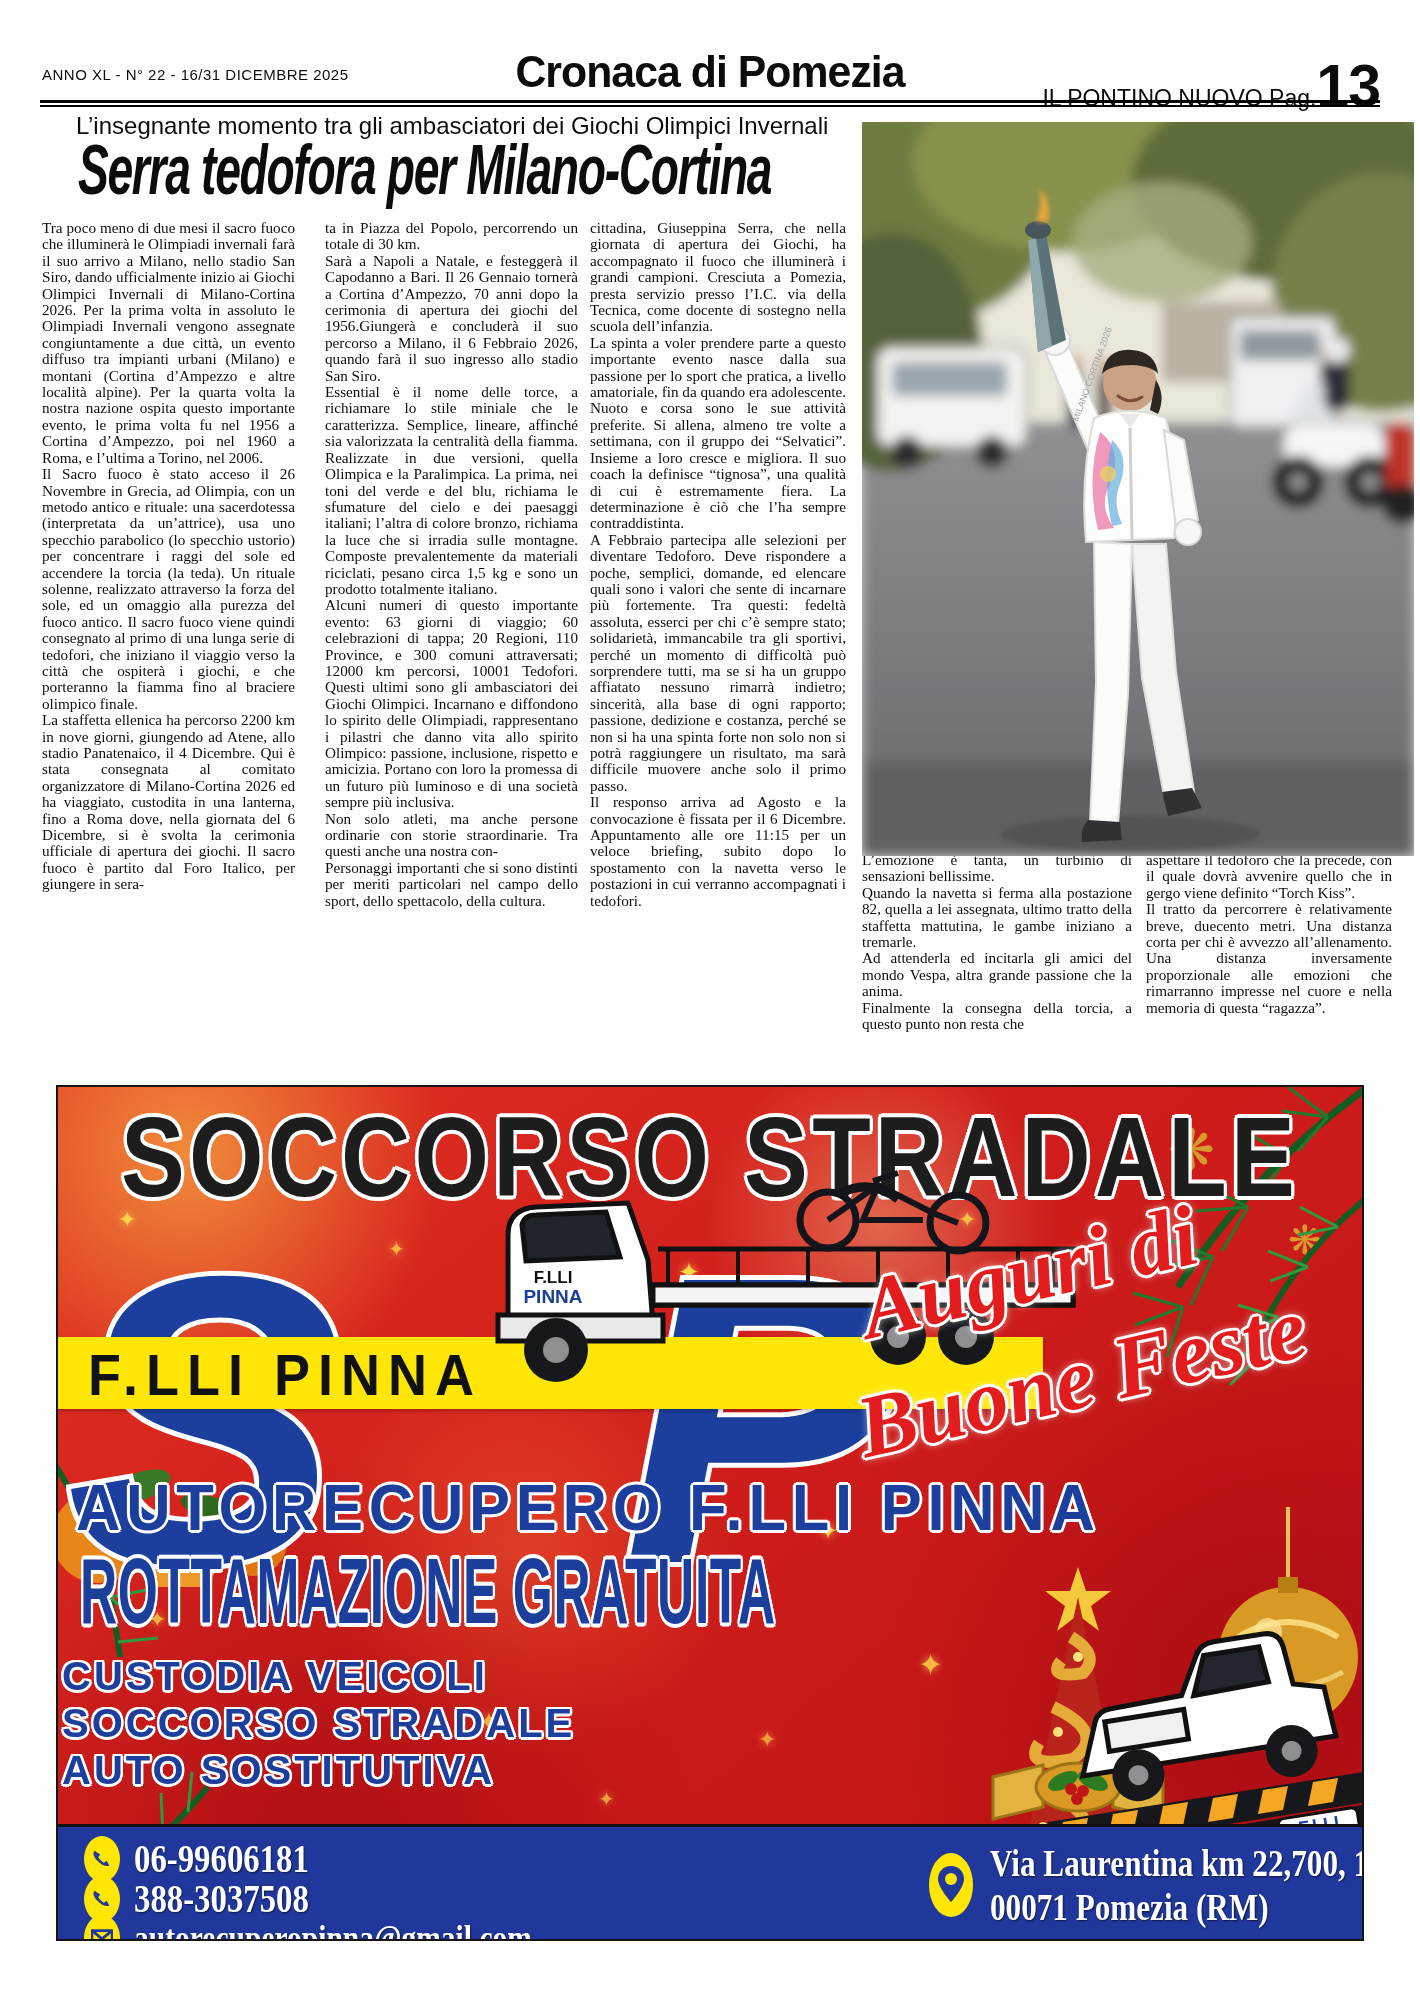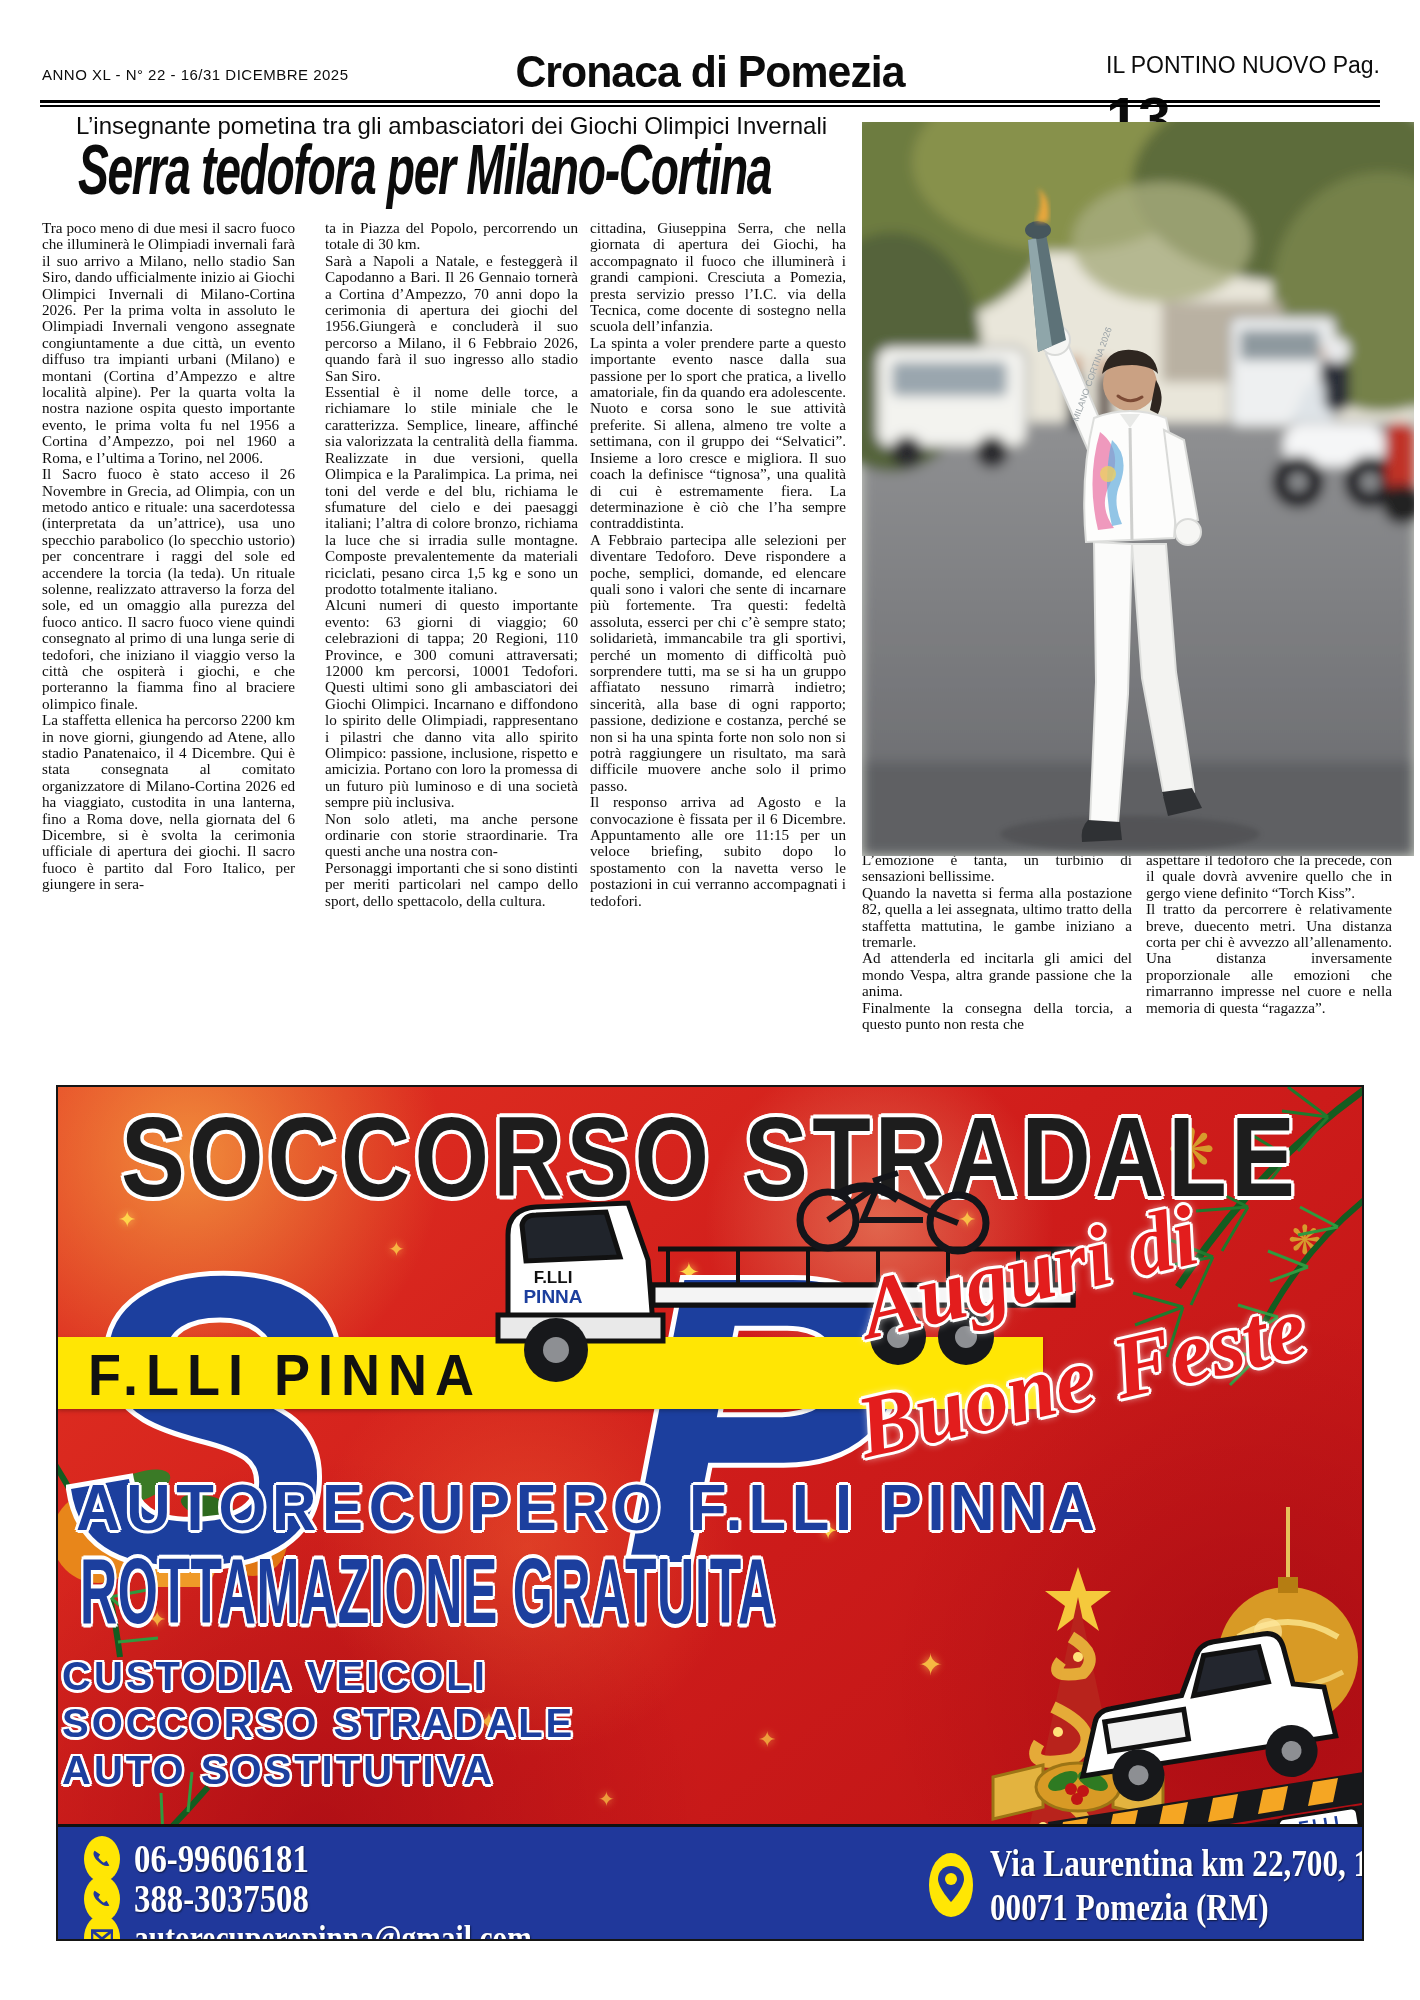--- a/index.html
+++ b/index.html
@@ -7,22 +7,22 @@
     width:1420px;height:2000px;position:relative;background:#fff;color:#0c0c0c;
     font-family:"Liberation Serif",serif;overflow:hidden;
   }
   [data-interactable]{box-sizing:border-box;}
 
   
   .hdr-left{position:absolute;top:66px;left:42px;font-family:"Liberation Sans",sans-serif;
     font-size:15px;letter-spacing:.5px;white-space:nowrap;}
   .hdr-center{position:absolute;top:46px;left:50%;transform:translateX(-50%) scaleX(.95);
     font-family:"Liberation Sans",sans-serif;font-weight:bold;font-size:45px;letter-spacing:-1px;white-space:nowrap;}
-  .hdr-right{position:absolute;top:52px;right:40px;display:flex;align-items:baseline;gap:6px;
-    font-family:"Liberation Sans",sans-serif;white-space:nowrap;flex-direction:column;}
+  .hdr-right{position:absolute;top:52px;right:40px;display:flex;align-items:baseline;
+    font-family:"Liberation Sans",sans-serif;white-space:nowrap;}
   .hdr-right .masthead{font-size:23px;}
   .hdr-right .pageno{font-size:59px;font-weight:bold;letter-spacing:-1px;}
   .hdr-rule{position:absolute;top:100px;left:40px;right:40px;height:7px;
     border-top:3px solid #000;border-bottom:2px solid #000;}
 
   
   .kicker{position:absolute;top:112px;left:76px;font-family:"Liberation Sans",sans-serif;
     font-size:24px;white-space:nowrap;}
   .headline{position:absolute;top:130px;left:78px;font-family:"Liberation Sans",sans-serif;
     font-weight:bold;font-style:italic;font-size:70px;letter-spacing:-2px;white-space:nowrap;
@@ -96,21 +96,21 @@
 <body data-interactable="false">
 
 <div class="hdr-left" data-interactable="false">ANNO XL - N° 22 - 16/31 DICEMBRE 2025</div>
 <div class="hdr-center" data-interactable="false">Cronaca di Pomezia</div>
 <div class="hdr-right" data-interactable="false">
   <span class="masthead" data-interactable="false">IL PONTINO NUOVO Pag.</span>
   <span class="pageno" data-interactable="false">13</span>
 </div>
 <div class="hdr-rule" data-interactable="false"></div>
 
-<div class="kicker" data-interactable="false">L’insegnante pometina tra gli ambasciatori dei Giochi Olimpici Invernali</div>
+<div class="kicker" data-interactable="false">L’insegnante momento tra gli ambasciatori dei Giochi Olimpici Invernali</div>
 <div class="headline" data-interactable="false">Serra tedofora per Milano-Cortina</div>
 
 <div id="col1" class="col" data-interactable="false">
     <p data-interactable="false">Tra poco meno di due mesi il sacro fuoco che illuminerà le Olimpiadi invernali farà il suo arrivo a Milano, nello stadio San Siro, dando ufficialmente inizio ai Giochi Olimpici Invernali di Milano-Cortina 2026. Per la prima volta in assoluto le Olimpiadi Invernali vengono assegnate congiuntamente a due città, un evento diffuso tra impianti urbani (Milano) e montani (Cortina d’Ampezzo e altre località alpine). Per la quarta volta la nostra nazione ospita questo importante evento, le prima volta fu nel 1956 a Cortina d’Ampezzo, poi nel 1960 a Roma, e l’ultima a Torino, nel 2006.</p>
     <p data-interactable="false">Il Sacro fuoco è stato acceso il 26 Novembre in Grecia, ad Olimpia, con un metodo antico e rituale: una sacerdotessa (interpretata da un’attrice), usa uno specchio parabolico (lo specchio ustorio) per concentrare i raggi del sole ed accendere la torcia (la teda). Un rituale solenne, realizzato attraverso la forza del sole, ed un omaggio alla purezza del fuoco antico. Il sacro fuoco viene quindi consegnato al primo di una lunga serie di tedofori, che iniziano il viaggio verso la città che ospiterà i giochi, e che porteranno la fiamma fino al braciere olimpico finale.</p>
     <p data-interactable="false">La staffetta ellenica ha percorso 2200 km in nove giorni, giungendo ad Atene, allo stadio Panatenaico, il 4 Dicembre. Qui è stata consegnata al comitato organizzatore di Milano-Cortina 2026 ed ha viaggiato, custodita in una lanterna, fino a Roma dove, nella giornata del 6 Dicembre, si è svolta la cerimonia ufficiale di apertura dei giochi. Il sacro fuoco è partito dal Foro Italico, per giungere in sera-</p>
   </div>
 <div id="col2" class="col" data-interactable="false">
     <p data-interactable="false">ta in Piazza del Popolo, percorrendo un totale di 30 km.</p>
     <p data-interactable="false">Sarà a Napoli a Natale, e festeggerà il Capodanno a Bari. Il 26 Gennaio tornerà a Cortina d’Ampezzo, 70 anni dopo la cerimonia di apertura dei giochi del 1956.Giungerà e concluderà il suo percorso a Milano, il 6 Febbraio 2026, quando farà il suo ingresso allo stadio San Siro.</p>

